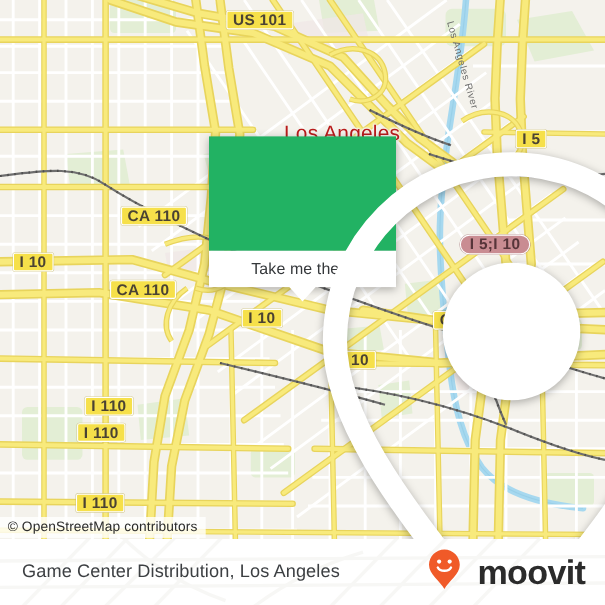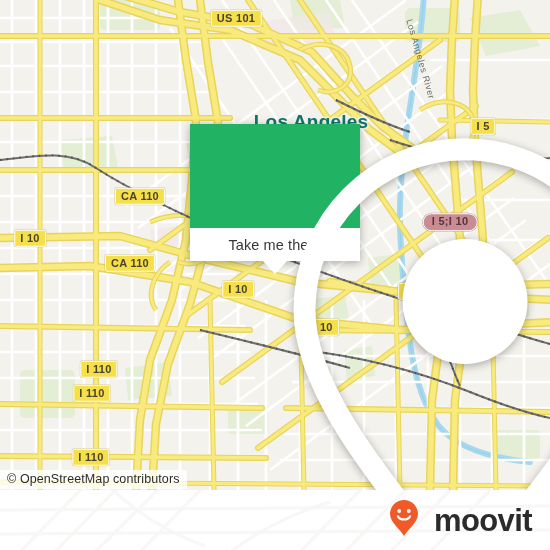--- a/index.html
+++ b/index.html
@@ -20,21 +20,21 @@
   }
   .map svg{position:absolute;left:0;top:0;width:550px;height:490px;display:block;}
 
   
   .shield{
     position:absolute;
     background:#f6e04a;
     border:1.6px solid #ffffff;
     border-radius:2px;
     color:#4a4233;
-    font-size:11px;
+    font-size:14px;
     font-weight:bold;
     letter-spacing:.3px;
     padding:1.5px 5px 2px 5px;
     line-height:11px;
     white-space:nowrap;
     box-shadow:0 0 0 .5px rgba(190,175,90,.55);
     transform:translate(-50%,-50%);
   }
   .shield.pill{
     background:#c98c92;
@@ -43,22 +43,22 @@
     border:1.6px solid #ffffff;
     box-shadow:0 0 0 .5px rgba(160,110,115,.6);
     padding:2px 8px 2.5px 8px;
     text-align:right;
   }
 
   
   .place-label{
     position:absolute;
     font-size:19px;
-    color:#0f766e;
-    font-weight:bold;
+    color:#b91c1c;
+    font-weight:normal;
     letter-spacing:.2px;
     white-space:nowrap;
     transform:translate(-50%,-50%);
     text-shadow:
       1px 0 1.6px #f4f2ec,-1px 0 1.6px #f4f2ec,
       0 1px 1.6px #f4f2ec,0 -1px 1.6px #f4f2ec,
       1px 1px 1.6px #f4f2ec,-1px -1px 1.6px #f4f2ec;
   }
   .river-label{
     position:absolute;
@@ -419,20 +419,21 @@
           <path d="M300,62 L370,-10"></path>
           <path d="M345,62 L415,-10"></path>
         <path d="M390,62 L460,-10"></path>
           <path d="M430,62 L500,-10"></path>
         <path d="M0,20 L550,16"></path>
           <path d="M0,44 L550,40"></path>
         <path d="M230,62 C260,40 290,24 330,12"></path>
         <path d="M105,-8 C130,18 160,40 205,56"></path>
       </g>
     </svg>
+    <div class="bb-title">Game Center Distribution, Los Angeles</div>
     <div class="logo">
       <span>
         <svg width="30" height="38" viewBox="0 0 30 38" xmlns="http://www.w3.org/2000/svg">
           <path d="M15 1 C7.3 1 1 7.3 1 15 C1 23.5 11 30 15 37 C19 30 29 23.5 29 15 C29 7.3 22.7 1 15 1 Z" fill="#f05a28"></path>
           <circle cx="10.2" cy="12" r="1.9" fill="#ffffff"></circle>
           <circle cx="19.8" cy="12" r="1.9" fill="#ffffff"></circle>
           <path d="M9 17.4 C11 21.4 19 21.4 21 17.4" fill="none" stroke="#ffffff" stroke-width="2.2" stroke-linecap="round"></path>
         </svg>
       </span>
       <span class="logo-text">moovit</span>

